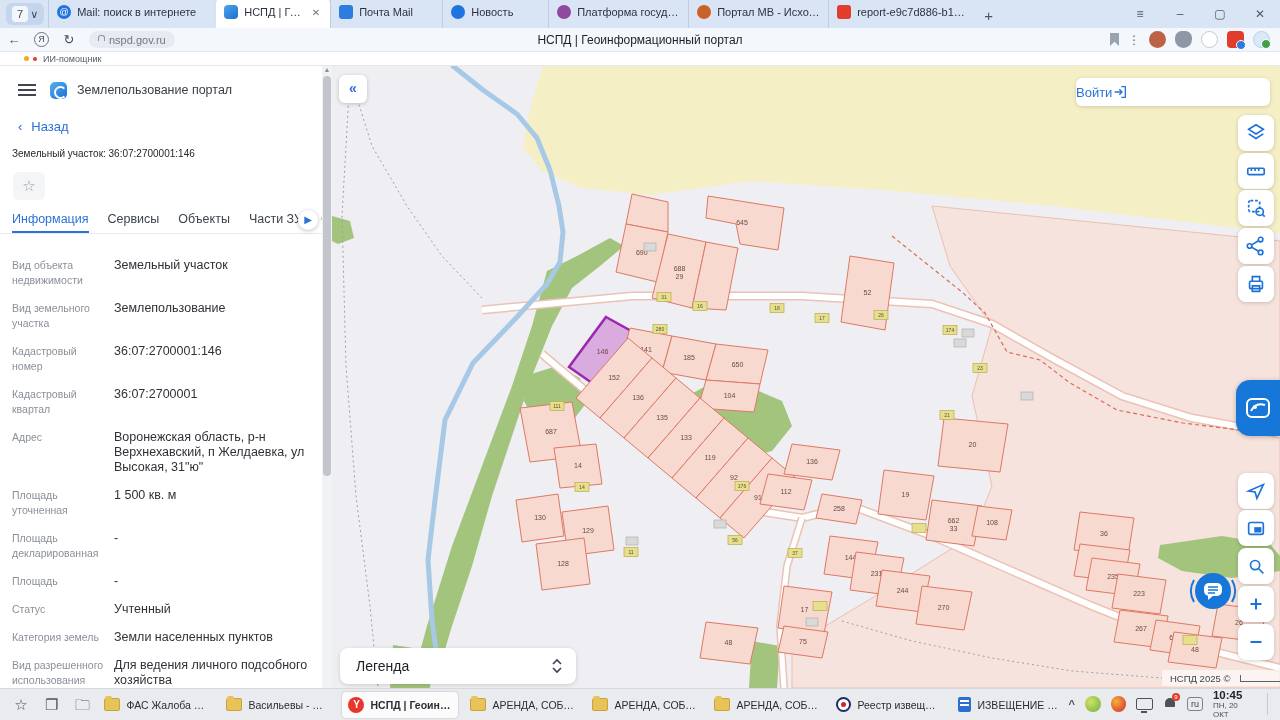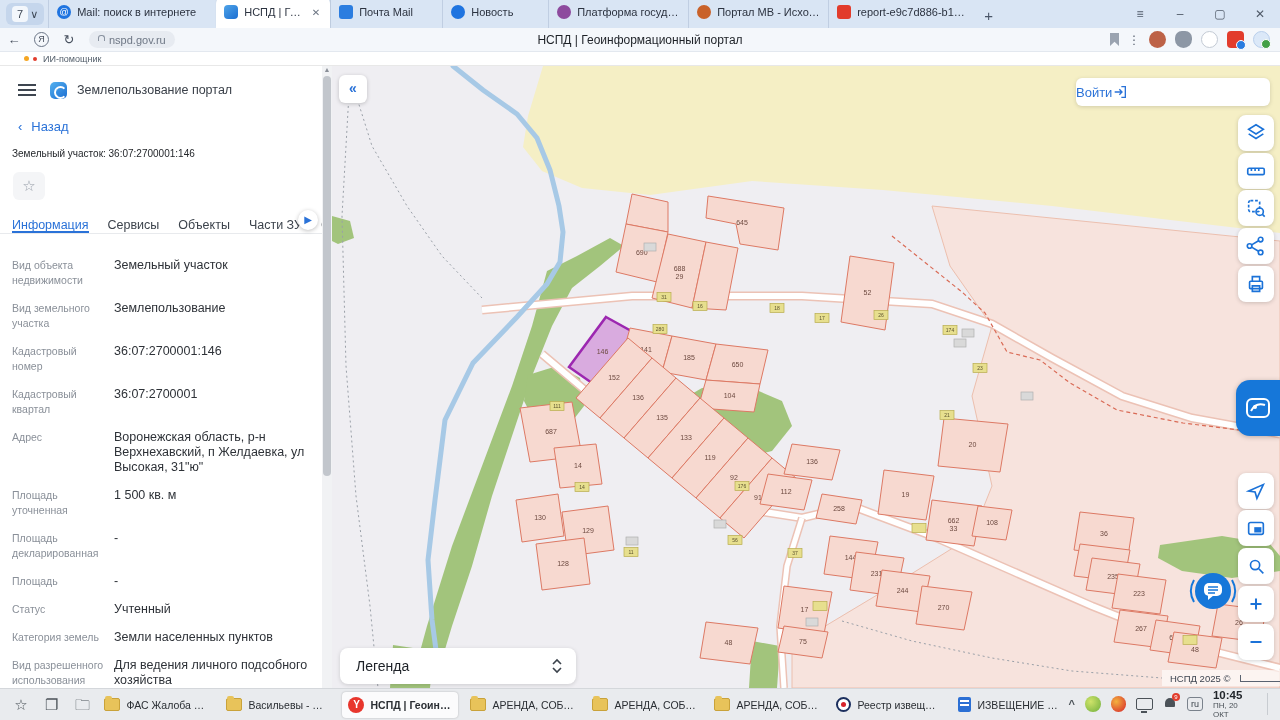--- a/index.html
+++ b/index.html
@@ -57,21 +57,21 @@
   #phead { position:absolute; left:0; top:12px; width:100%; height:24px; display:flex; align-items:center; }
   #hamb { width:18px; height:12px; margin-left:18px; border-top:2px solid #3e4650; border-bottom:2px solid #3e4650; position:relative; }
   #hamb::after { content:""; position:absolute; left:0; top:3px; width:100%; height:2px; background:#3e4650; }
   #plogo { width:17px; height:17px; border-radius:5px; margin-left:14px; background:linear-gradient(140deg,#55b1ef,#1b6ed2); position:relative; }
   #plogo::after { content:""; position:absolute; left:4px; top:4px; width:9px; height:9px; border:2px solid #fff; border-right-color:transparent; border-radius:50%; }
   #ptitle { font-size:12.5px; color:#3a4049; margin-left:10px; }
   #backrow { position:absolute; left:18px; top:53px; font-size:13px; color:#2a72d8; display:flex; gap:9px; align-items:center; }
   #obj-title { position:absolute; left:12px; top:82px; font-size:10px; font-weight:500; color:#24272b; }
   #starbtn { position:absolute; left:13px; top:106px; width:32px; height:28px; background:#f4f5f7; border-radius:6px; color:#9aa1ab; font-size:15px; text-align:center; line-height:28px; }
   #ptabs { position:absolute; left:0; top:142px; width:322px; height:26px; display:flex; align-items:flex-end; padding-left:12px; gap:19px; border-bottom:1px solid #e8eaed; }
-  .ptab { font-size:12.5px; color:#3c434c; padding-bottom:1px; white-space:nowrap; position:relative; }
+  .ptab { font-size:12.5px; color:#3c434c; padding-bottom:7px; white-space:nowrap; position:relative; }
   .ptab.active { color:#2a72d8; }
   .ptab.active::after { content:""; position:absolute; left:0; right:0; bottom:0; height:2px; background:#2a72d8; }
   #tabmore { position:absolute; right:4px; top:144px; width:20px; height:20px; background:#fff; border-radius:50%; box-shadow:0 1px 4px rgba(0,0,0,.25); color:#2a72d8; font-size:10px; text-align:center; line-height:20px; }
   #fields { position:absolute; left:12px; top:184px; width:300px; }
   .frow { display:flex; margin-bottom:13px;margin-top:8px; }
   .flabel { width:102px; flex:none; font-size:10.5px; line-height:15px; color:#8a9099; padding-right:6px; }
   .fvalue { flex:1; font-size:12.5px; line-height:15px; color:#2e3238; }
 
   
   #map { position:absolute; left:332px; top:66px; width:948px; height:622px; background:#efeef2; overflow:hidden; }

